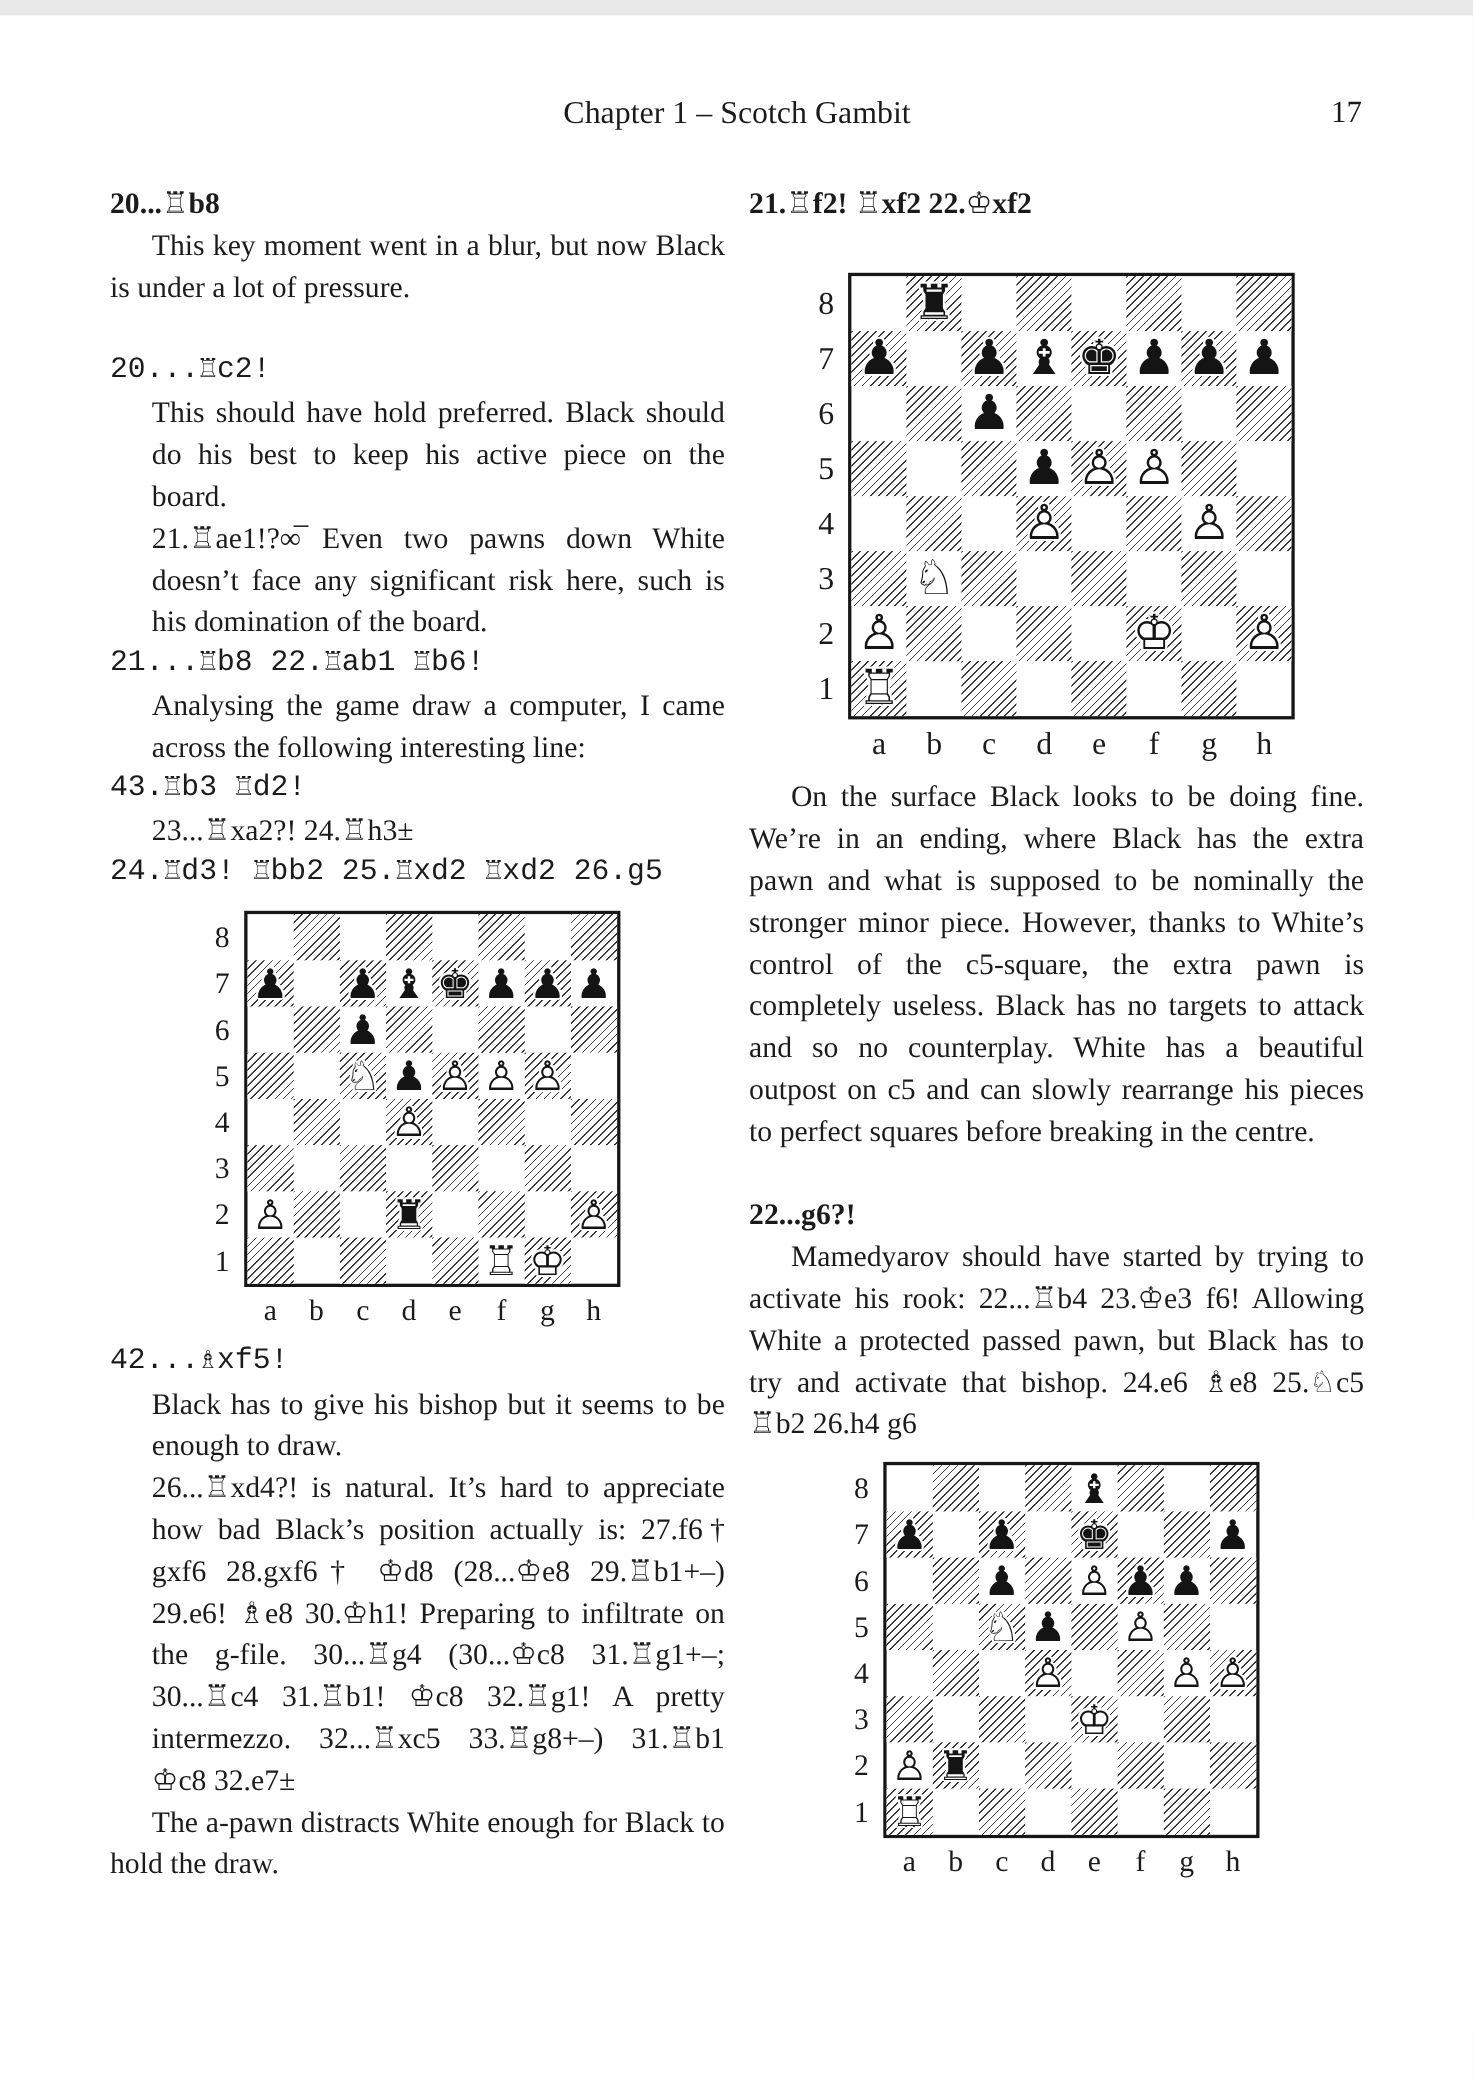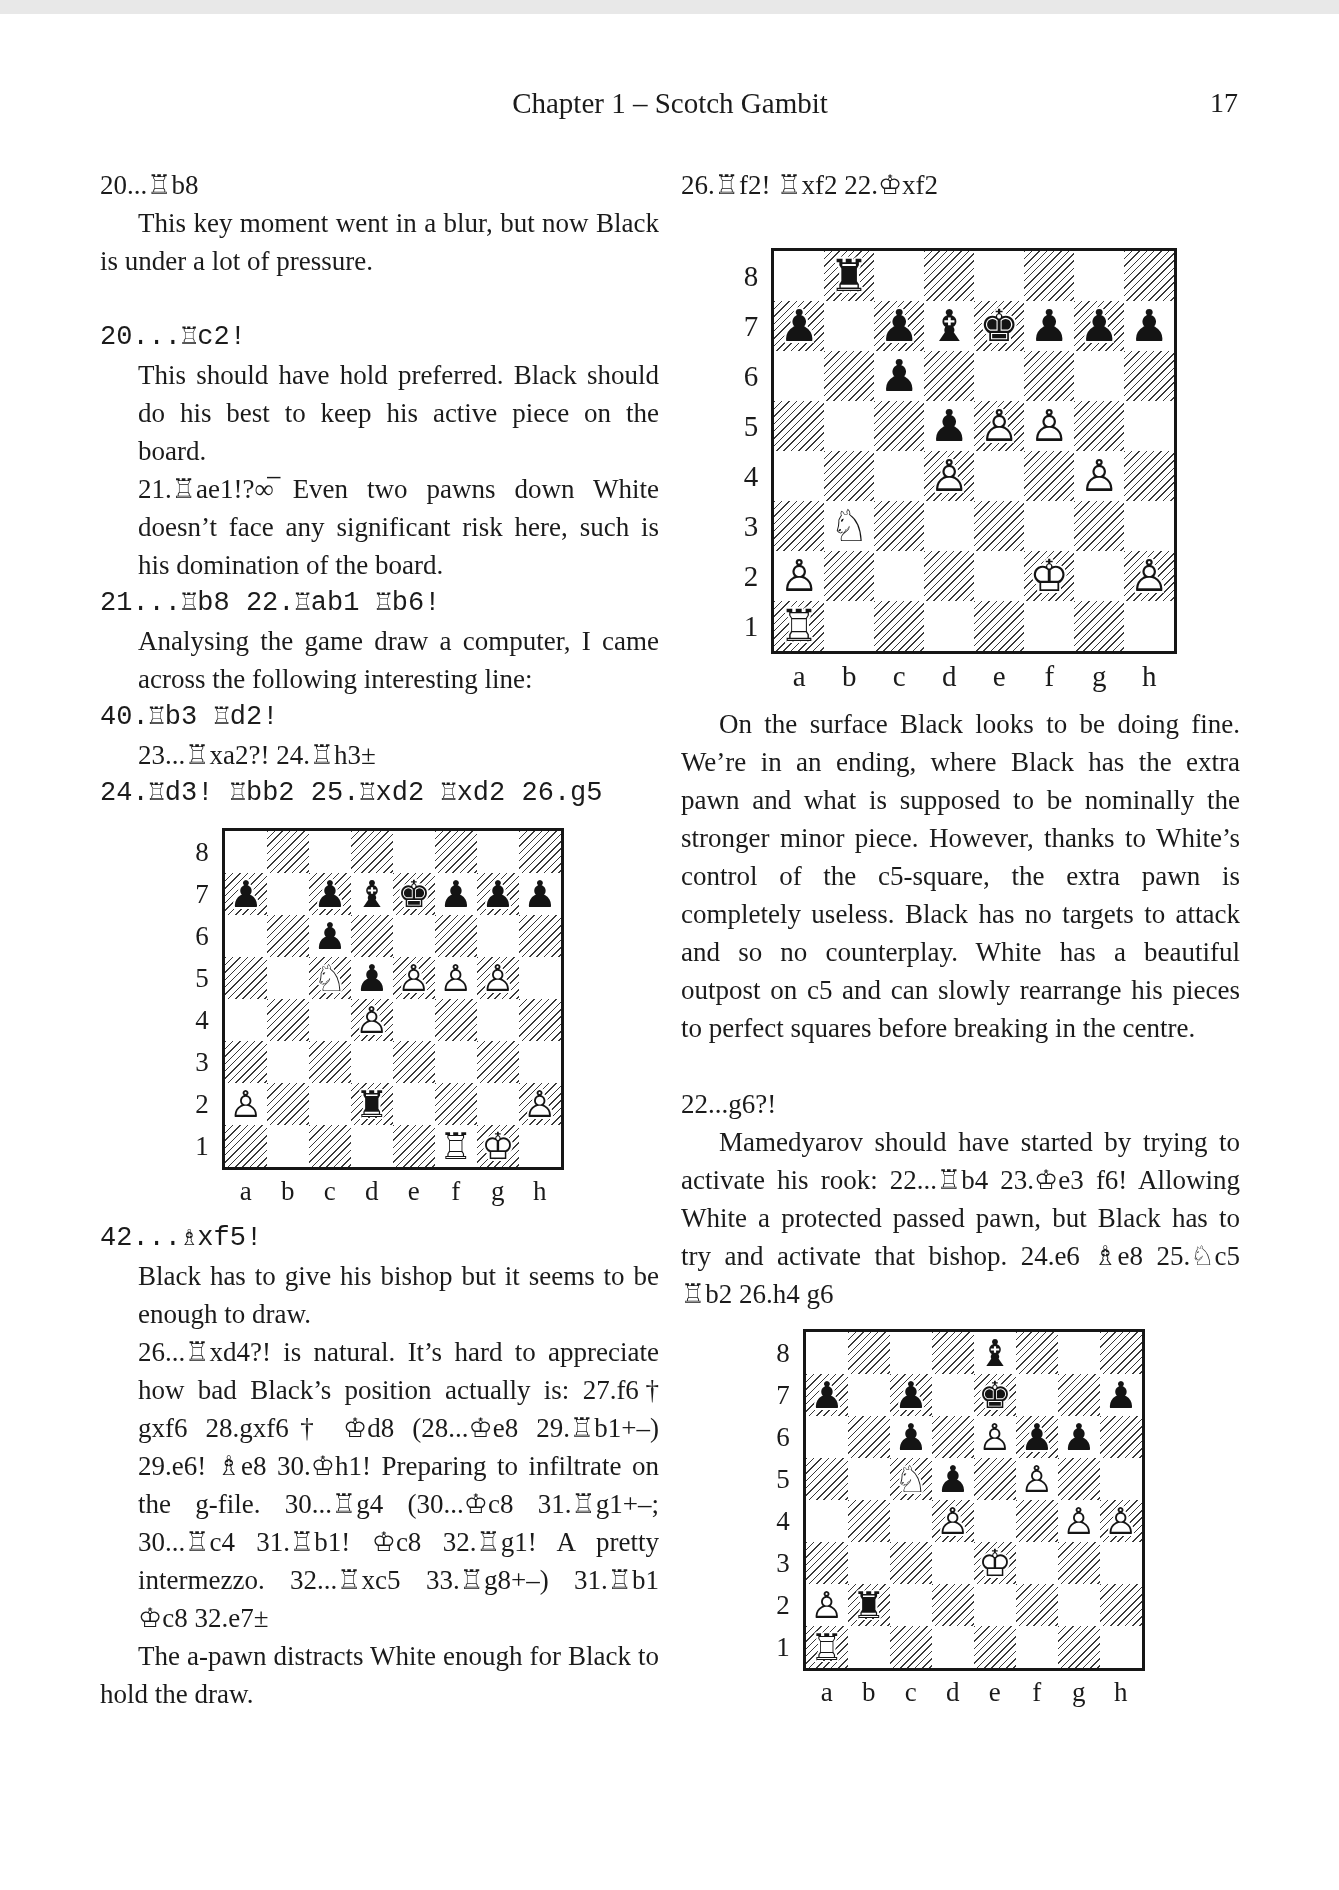--- a/index.html
+++ b/index.html
@@ -7,21 +7,21 @@
     width:1339px;height:1890px;box-sizing:border-box;
     margin:14px auto;background:#ffffff;color:#1b1b1b;
     padding:70px 99px 0 100px;
     font-family:"Liberation Serif","DejaVu Serif","DejaVu Sans",serif;
     font-size:27px;line-height:38px;
   }
   .pagehead{position:relative;text-align:center;font-size:29px;margin-bottom:44px;}
   .page-number{position:absolute;right:2px;top:0;font-size:28px;}
   .columns{display:flex;gap:22px;}
   .col{width:559px;}
-  .heading{font-weight:normal;}
+  .heading{font-weight:bold;}
   .para{margin:0;text-align:justify;}
   .para.indent{text-indent:38px;}
   .para.block{margin-left:38px;}
   .moveline{text-align:left;font-family:Liberation Mono, monospace;}
   .vspace{height:38px;}
 
   .diagram{display:flex;justify-content:center;margin:16px 0 14px;}
   .diagram.small{--sq:42px;--pc:37px;--lab:27px;}
   .diagram.large{--sq:50px;--pc:44px;--lab:29px;}
   .diagram.gap-top{margin-top:44px;}
@@ -61,21 +61,21 @@
 
     <div class="col">
       <div class="heading">20...♖b8</div>
       <p class="para indent">This key moment went in a blur, but now Black is under a lot of pressure.</p>
       <div class="vspace"></div>
       <div class="moveline">20...♖c2!</div>
       <p class="para block">This should have hold preferred. Black should do his best to keep his active piece on the board.</p>
       <p class="para block">21.♖ae1!?∞̅ Even two pawns down White doesn’t face any significant risk here, such is his domination of the board.</p>
       <div class="moveline">21...♖b8 22.♖ab1 ♖b6!</div>
       <p class="para block">Analysing the game draw a computer, I came across the following interesting line:</p>
-      <div class="moveline">40.♖b3 ♖d2!</div>
+      <div class="moveline">43.♖b3 ♖d2!</div>
       <p class="para block">23...♖xa2?! 24.♖h3±</p>
       <div class="moveline">24.♖d3! ♖bb2 25.♖xd2 ♖xd2 26.g5</div>
       <div class="diagram small">
           <div class="board-wrap">
             <div class="ranks">
               <div class="rank-label">8</div>
               <div class="rank-label">7</div>
               <div class="rank-label">6</div>
               <div class="rank-label">5</div>
               <div class="rank-label">4</div>
@@ -246,21 +246,21 @@
             </div>
           </div>
         </div>
       <div class="moveline">42...♗xf5!</div>
       <p class="para block">Black has to give his bishop but it seems to be enough to draw.</p>
       <p class="para block">26...♖xd4?! is natural. It’s hard to appreciate how bad Black’s position actually is: 27.f6† gxf6 28.gxf6† ♔d8 (28...♔e8 29.♖b1+–) 29.e6! ♗e8 30.♔h1! Preparing to infiltrate on the g-file. 30...♖g4 (30...♔c8 31.♖g1+–; 30...♖c4 31.♖b1! ♔c8 32.♖g1! A pretty intermezzo. 32...♖xc5 33.♖g8+–) 31.♖b1 ♔c8 32.e7±</p>
       <p class="para indent">The a-pawn distracts White enough for Black to hold the draw.</p>
     </div>
 
     <div class="col">
-      <div class="heading">26.♖f2! ♖xf2 22.♔xf2</div>
+      <div class="heading">21.♖f2! ♖xf2 22.♔xf2</div>
       <div class="diagram large gap-top">
           <div class="board-wrap">
             <div class="ranks">
               <div class="rank-label">8</div>
               <div class="rank-label">7</div>
               <div class="rank-label">6</div>
               <div class="rank-label">5</div>
               <div class="rank-label">4</div>
               <div class="rank-label">3</div>
               <div class="rank-label">2</div>

